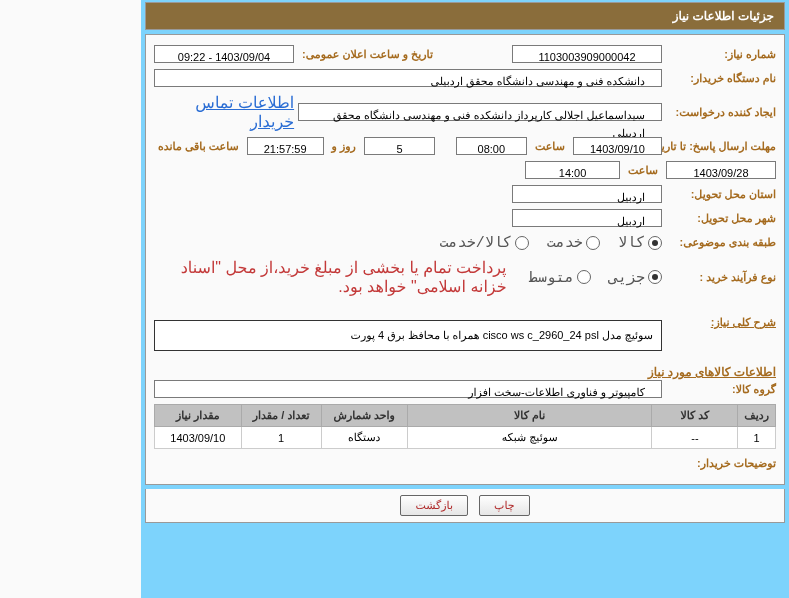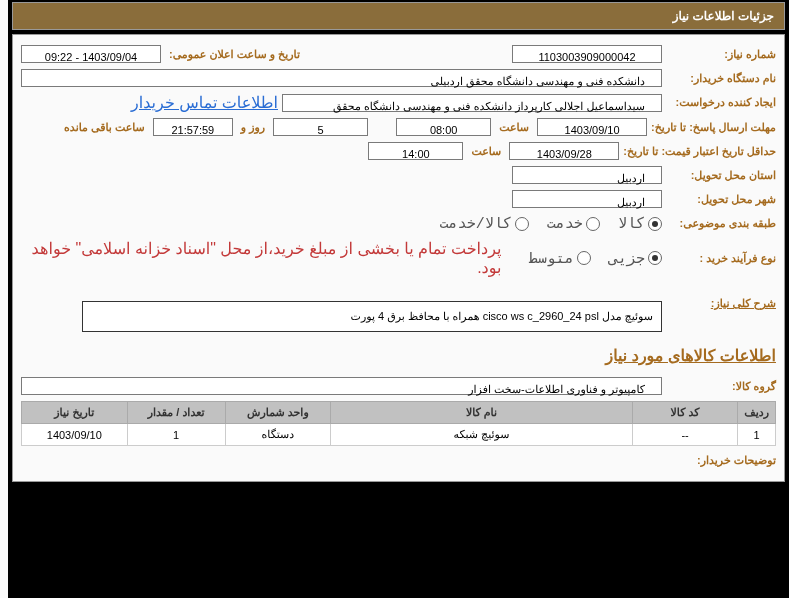--- a/index.html
+++ b/index.html
@@ -4,24 +4,24 @@
 <style>
   body {
     margin: 0;
     padding: 0;
     font-family: Tahoma, Arial, sans-serif;
     font-size: 11px;
     background: #fafafa;
     direction: rtl;
   }
   .page {
-    width: 781px;
+    width: 648px;
     height: 598px;
     position: relative;
-    background: #000000;
+    background: #7dd3fc;
     overflow: hidden;
   }
   .titlebar {
     background: #8a6d3b;
     color: #fff;
     font-weight: bold;
     padding: 6px 10px;
     font-size: 12px;
     border: 1px solid #999;
     margin: 2px 4px 0 4px;
@@ -101,23 +101,23 @@
     background: #333;
     border-radius: 50%;
   }
   .note {
     color: #c33939;
     font-size: 16px;
   }
   .section-title {
     color: #a56b1f;
     font-weight: bold;
-    font-size: 16px;
+    font-size: 12px;
     text-decoration: underline;
-    margin: 8px 0 12px 0;
+    margin: 8px 0 1px 0;
   }
   .bigbox {
     border: 1px solid #333;
     padding: 8px;
     margin: 4px 0 6px 0;
     background: #fff;
     width: 580px;
     min-height: 24px;
     font-size: 11px;
     box-sizing: border-box;
@@ -233,21 +233,20 @@
         <span class="label-sm">ساعت</span>
         <span class="field" style="width:95px">08:00</span>
         <span style="width:20px"></span>
         <span class="field" style="width:95px">5</span>
         <span class="label-sm">روز و</span>
         <span class="field" style="width:80px">21:57:59</span>
         <span class="label-sm">ساعت باقی مانده</span>
       </div>
 
       <div class="row">
-        <span class="label" style="min-width:150px">حداقل تاریخ اعتبار قیمت: تا تاریخ:</span>
         <span class="field" style="width:110px">1403/09/28</span>
         <span class="label-sm">ساعت</span>
         <span class="field" style="width:95px">14:00</span>
       </div>
 
       <div class="row">
         <span class="label">استان محل تحویل:</span>
         <span class="field" style="width:150px;text-align:right">اردبیل</span>
       </div>
 
@@ -303,38 +302,42 @@
         <span class="label">گروه کالا:</span>
         <span class="field field-wide" style="text-align:right">کامپیوتر و فناوری اطلاعات-سخت افزار</span>
       </div>
 
       <table class="data">
         <thead>
             <tr id="thead-row">
               <th style="width: 5%;">ردیف</th>
               <th style="width: 14%;">کد کالا</th>
               <th style="width: 40%;">نام کالا</th>
-              <th style="width: 14%;">واحد شمارش</th>
+              <th style="width: 14%; font-family: Liberation Serif, serif;">واحد شمارش</th>
               <th style="width: 13%;">تعداد / مقدار</th>
-              <th style="width: 14%;">تاریخ نیاز</th>
+              <th style="width: 14%;">مقدار نیاز</th>
             </tr>
           </thead>
         <tbody id="tbody">
             <tr>
               <td>1</td>
               <td>--</td>
               <td>سوئیچ شبکه</td>
               <td>دستگاه</td>
               <td>1</td>
               <td>1403/09/10</td>
             </tr>
           </tbody>
       </table>
 
       <div class="row" style="align-items:flex-start;margin-top:8px">
         <span class="label">توضیحات خریدار:</span>
       </div>
 
     </div>
 
+    <div class="button-row">
+      <button class="btn">چاپ</button>
+      <button class="btn">بازگشت</button>
+    </div>
 
   </div>
 </div>
 
 </body></html>

